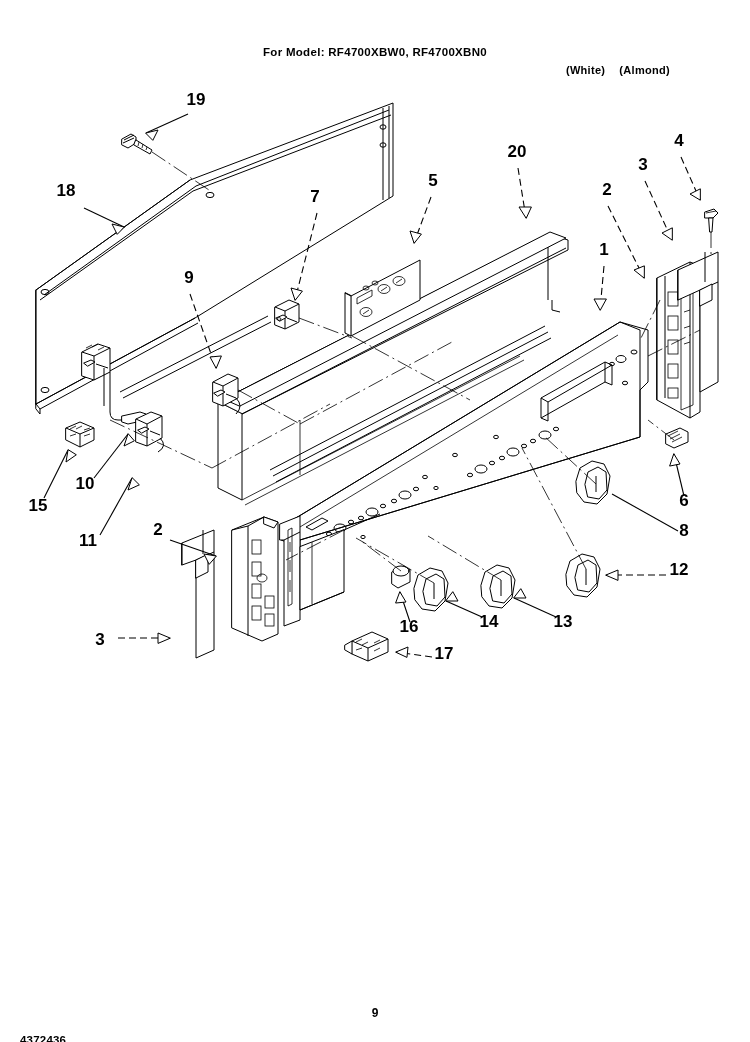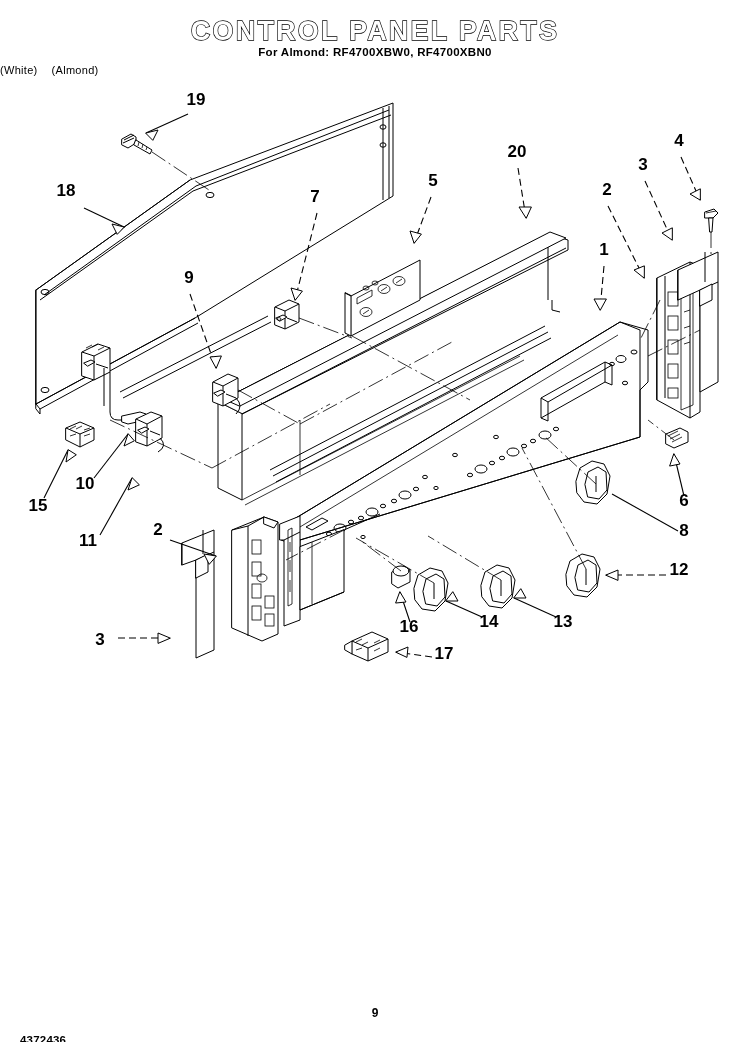--- a/index.html
+++ b/index.html
@@ -14,22 +14,22 @@
     font-size:27px;font-weight:bold;letter-spacing:2.2px;
     color:#fff;
     -webkit-text-stroke:1.3px #000;
     paint-order:stroke fill;
   }
   .subtitle{
     position:absolute;top:46px;left:0;width:750px;text-align:center;
     font-size:11.5px;font-weight:bold;letter-spacing:.3px;
   }
   .colorline{
-    position:absolute;top:64px;left:0;width:670px;text-align:left;
-    font-size:11px;font-weight:normal;letter-spacing:.3px;
+    position:absolute;top:64px;left:0;width:670px;text-align:right;
+    font-size:11px;font-weight:bold;letter-spacing:.3px;
   }
   .colorline span{display:inline-block;}
   .colorline span+span{margin-left:14px;}
 
   
   .footer-left{position:absolute;left:20px;top:1006px;font-size:11.5px;font-weight:bold;letter-spacing:.2px;margin-top:28px;}
   .footer-page{position:absolute;left:0;top:1006px;width:750px;text-align:center;font-size:12px;font-weight:bold;}
 
   
   #art{position:absolute;left:0;top:0;width:750px;height:1042px;}
@@ -41,22 +41,21 @@
   .hair{stroke-width:.8;}
   .lead{stroke:#000;stroke-width:1.1;fill:none;}
   .dashlead{stroke:#000;stroke-width:1.1;fill:none;stroke-dasharray:7 4;}
   .ctr{stroke:#000;stroke-width:.8;fill:none;stroke-dasharray:16 4 2 4;}
 </style>
 </head>
 <body>
 
 <div class="page">
 
-  <div class="title">CONTROL PANEL PARTS</div>
-  <div class="subtitle">For Almond: RF4700XBW0, RF4700XBN0</div>
+  <div class="subtitle">For Model: RF4700XBW0, RF4700XBN0</div>
   <div class="colorline">
     <span>(White)</span><span>(Almond)</span>
   </div>
 
   <svg id="art" viewBox="0 0 750 1042">
 
     <g>
       <path class="part thin" d="M36,290 L190,180 L393,103 L393,196 L195,318 L36,404 Z"></path>
       <path class="part thin" d="M36,404 L36,290"></path>
       <path class="ln thin" d="M36,290 L190,180"></path>

